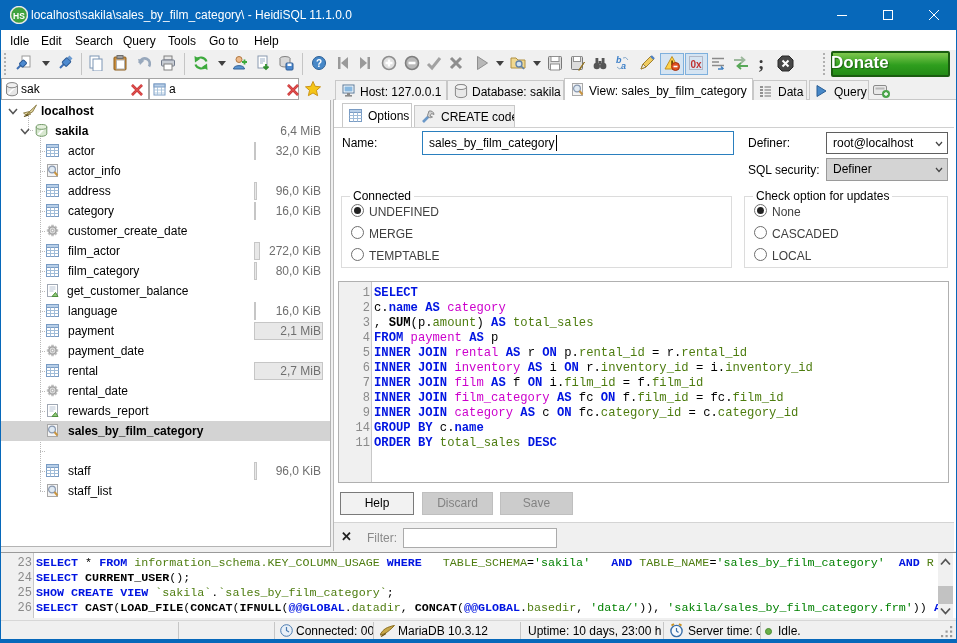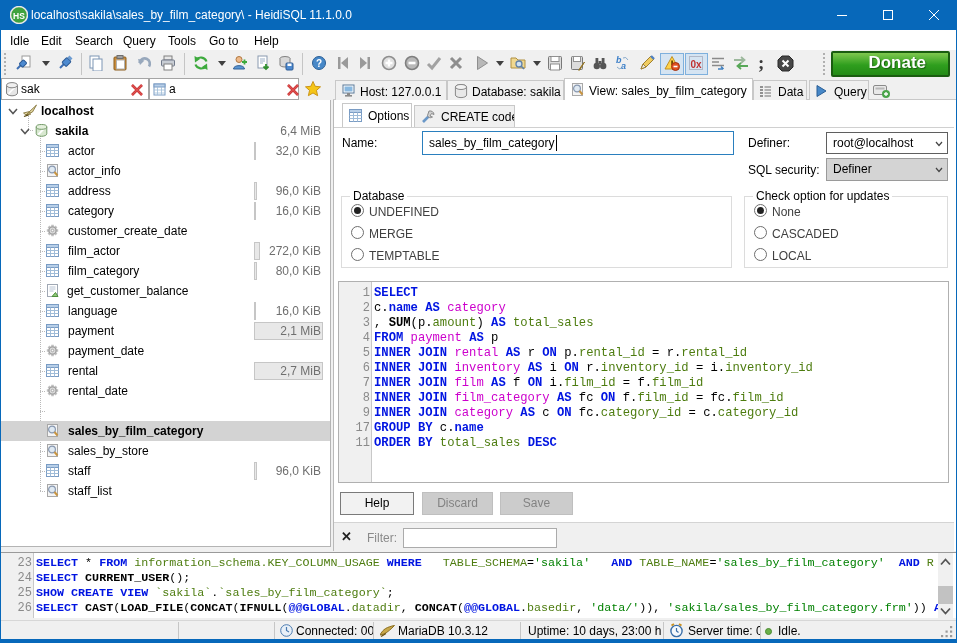--- a/index.html
+++ b/index.html
@@ -279,21 +279,21 @@
 
 <div class="abs" style="left:758px;top:52px;width:12px;height:22px;font-size:19px;font-weight:bold;color:#3a3a3a;font-family:'Liberation Serif',serif">;</div>
 
 <svg class="ti" style="left:777px;width:17px;height:17px" viewBox="0 0 17 17">
     <path d="M5 1 L12 1 L16 5 L16 12 L12 16 L5 16 L1 12 L1 5 Z" fill="#484848" stroke="#282828"></path>
     <path d="M5.5 5.5 L11.5 11.5 M11.5 5.5 L5.5 11.5" stroke="#fff" stroke-width="2"></path>
   </svg>
 <div class="tgrip" style="left:823px"></div>
 
 <div class="abs" style="left:831px;top:51px;width:119px;height:26px;background:linear-gradient(#7ec84e,#2f9e1e 55%,#238a16);border:2px solid #1a5c10;border-radius:2px"></div>
-<div class="abs" style="left:831px;top:53px;width:95px;text-align:right;font-size:17px;font-weight:bold;color:#fff;text-shadow:1px 1px 1px #1a6010">Donate</div>
+<div class="abs" style="left:831px;top:53px;width:95px;text-align:left;font-size:17px;font-weight:bold;color:#fff;text-shadow:1px 1px 1px #1a6010">Donate</div>
 
 <div id="filterrow">
   <div class="fbox" style="left:0px;width:148px">
       <span class="txt">sak</span>
     <svg class="abs" style="left:3px;top:3px" width="14" height="15" viewBox="0 0 14 15">
         <path d="M1.5 3.2 V11 C1.5 12.5 4 13.8 7 13.8 C10 13.8 12.5 12.5 12.5 11 V3.2" fill="#e6e6e6" stroke="#858585"></path>
         <path d="M3.5 11.8 L10 5" stroke="#fff" stroke-width="1.6"></path>
         <ellipse cx="7" cy="3.2" rx="5.5" ry="2.6" fill="#f0f0f0" stroke="#858585"></ellipse>
       </svg>
     <svg class="abs" style="left:128px;top:4px" width="14" height="14" viewBox="0 0 14 14">
@@ -483,31 +483,31 @@
       <span class="lbl" style="left:67px">rental</span>
       <div class="tbar" style="width:69px"></div>
       <span class="sz">2,7 MiB</span>
     </div>
   <div class="trow" style="top:281px">
       <svg class="icon" style="left:45px" width="13" height="13">
         <use href="#ic-func"></use>
       </svg>
       <span class="lbl" style="left:67px">rental_date</span>
     </div>
+  <div class="trow" style="top:301px">
+      <svg class="icon" style="left:45px" width="13" height="13">
+        <use href="#ic-proc"></use>
+      </svg>
+      <span class="lbl" style="left:67px">rewards_report</span>
+    </div>
   <div class="trow" style="top:321px;background:#d3d3d3">
       <svg class="icon" style="left:45px" width="13" height="13">
         <use href="#ic-view"></use>
       </svg>
       <span class="lbl" style="left:67px;font-weight:bold">sales_by_film_category</span>
-    </div>
-  <div class="trow" style="top:341px">
-      <svg class="icon" style="left:45px" width="13" height="13">
-        <use href="#ic-view"></use>
-      </svg>
-      <span class="lbl" style="left:67px">sales_by_store</span>
     </div>
   <div class="trow" style="top:361px">
       <svg class="icon" style="left:45px" width="13" height="13">
         <use href="#ic-table"></use>
       </svg>
       <span class="lbl" style="left:67px">staff</span>
       <div class="tbar" style="width:3px"></div>
       <span class="sz">96,0 KiB</span>
     </div>
   <div class="trow" style="top:381px">
@@ -595,21 +595,21 @@
   </div>
   <span class="flabel" style="left:414px;top:63px">SQL security:</span>
   <div class="combo" style="left:492px;top:58px;width:122px;height:23px;background:#d4d4d4;border-color:#9a9a9a">
     <span class="cv">Definer</span>
     <svg class="ca" viewBox="0 0 8 8">
         <path d="M1 2 L4 5.5 L7 2" fill="none" stroke="#444" stroke-width="1.2"></path>
       </svg>
   </div>
 
   <div class="gbox" style="left:7px;top:96px;width:391px;height:72px">
-      <span class="gt">Database</span>
+      <span class="gt">Connected</span>
     </div>
   <div class="radio sel" style="left:17px;top:104px"></div>
     <span class="rlbl" style="left:35px;top:105px">UNDEFINED</span>
   <div class="radio" style="left:17px;top:126px"></div>
     <span class="rlbl" style="left:35px;top:127px">MERGE</span>
   <div class="radio" style="left:17px;top:148px"></div>
     <span class="rlbl" style="left:35px;top:149px">TEMPTABLE</span>
   <div class="gbox" style="left:410px;top:96px;width:204px;height:72px">
       <span class="gt">Check option for updates</span>
     </div>
@@ -633,21 +633,21 @@
     <div class="gnum" style="top:64px;right:578px">5</div>
     <div class="mono cline" style="top:64px"><span class="k">INNER JOIN</span> <span class="t">rental</span> <span class="k">AS</span> r <span class="k">ON</span> p.<span class="i">rental_id</span> = r.<span class="i">rental_id</span></div>
     <div class="gnum" style="top:79px;right:578px">6</div>
     <div class="mono cline" style="top:79px"><span class="k">INNER JOIN</span> <span class="t">inventory</span> <span class="k">AS</span> i <span class="k">ON</span> r.<span class="i">inventory_id</span> = i.<span class="i">inventory_id</span></div>
     <div class="gnum" style="top:94px;right:578px">7</div>
     <div class="mono cline" style="top:94px"><span class="k">INNER JOIN</span> <span class="t">film</span> <span class="k">AS</span> f <span class="k">ON</span> i.<span class="i">film_id</span> = f.<span class="i">film_id</span></div>
     <div class="gnum" style="top:109px;right:578px">8</div>
     <div class="mono cline" style="top:109px"><span class="k">INNER JOIN</span> <span class="t">film_category</span> <span class="k">AS</span> fc <span class="k">ON</span> f.<span class="i">film_id</span> = fc.<span class="i">film_id</span></div>
     <div class="gnum" style="top:124px;right:578px">9</div>
     <div class="mono cline" style="top:124px"><span class="k">INNER JOIN</span> <span class="t">category</span> <span class="k">AS</span> c <span class="k">ON</span> fc.<span class="i">category_id</span> = c.<span class="i">category_id</span></div>
-    <div class="gnum" style="top:139px;right:578px">17</div>
+    <div class="gnum" style="top:139px;right:578px">14</div>
     <div class="mono cline" style="top:139px"><span class="k">GROUP BY</span> c.<span class="k">name</span></div>
     <div class="gnum" style="top:154px;right:578px">11</div>
     <div class="mono cline" style="top:154px"><span class="k">ORDER BY</span> <span class="i">total_sales</span> <span class="k">DESC</span></div>
   </div>
 
   <div class="btn" style="left:6px;top:392px;width:74px;background:#f2f2f2;border:1px solid #7a7a7a;line-height:21px">Help</div>
   <div class="btn" style="left:88px;top:392px;width:71px;background:#cccccc;border:1px solid #bfbfbf;color:#838383;line-height:21px">Discard</div>
   <div class="btn" style="left:166px;top:392px;width:73px;background:#cccccc;border:1px solid #bfbfbf;color:#838383;line-height:21px">Save</div>
 
   <div id="filterbar">

